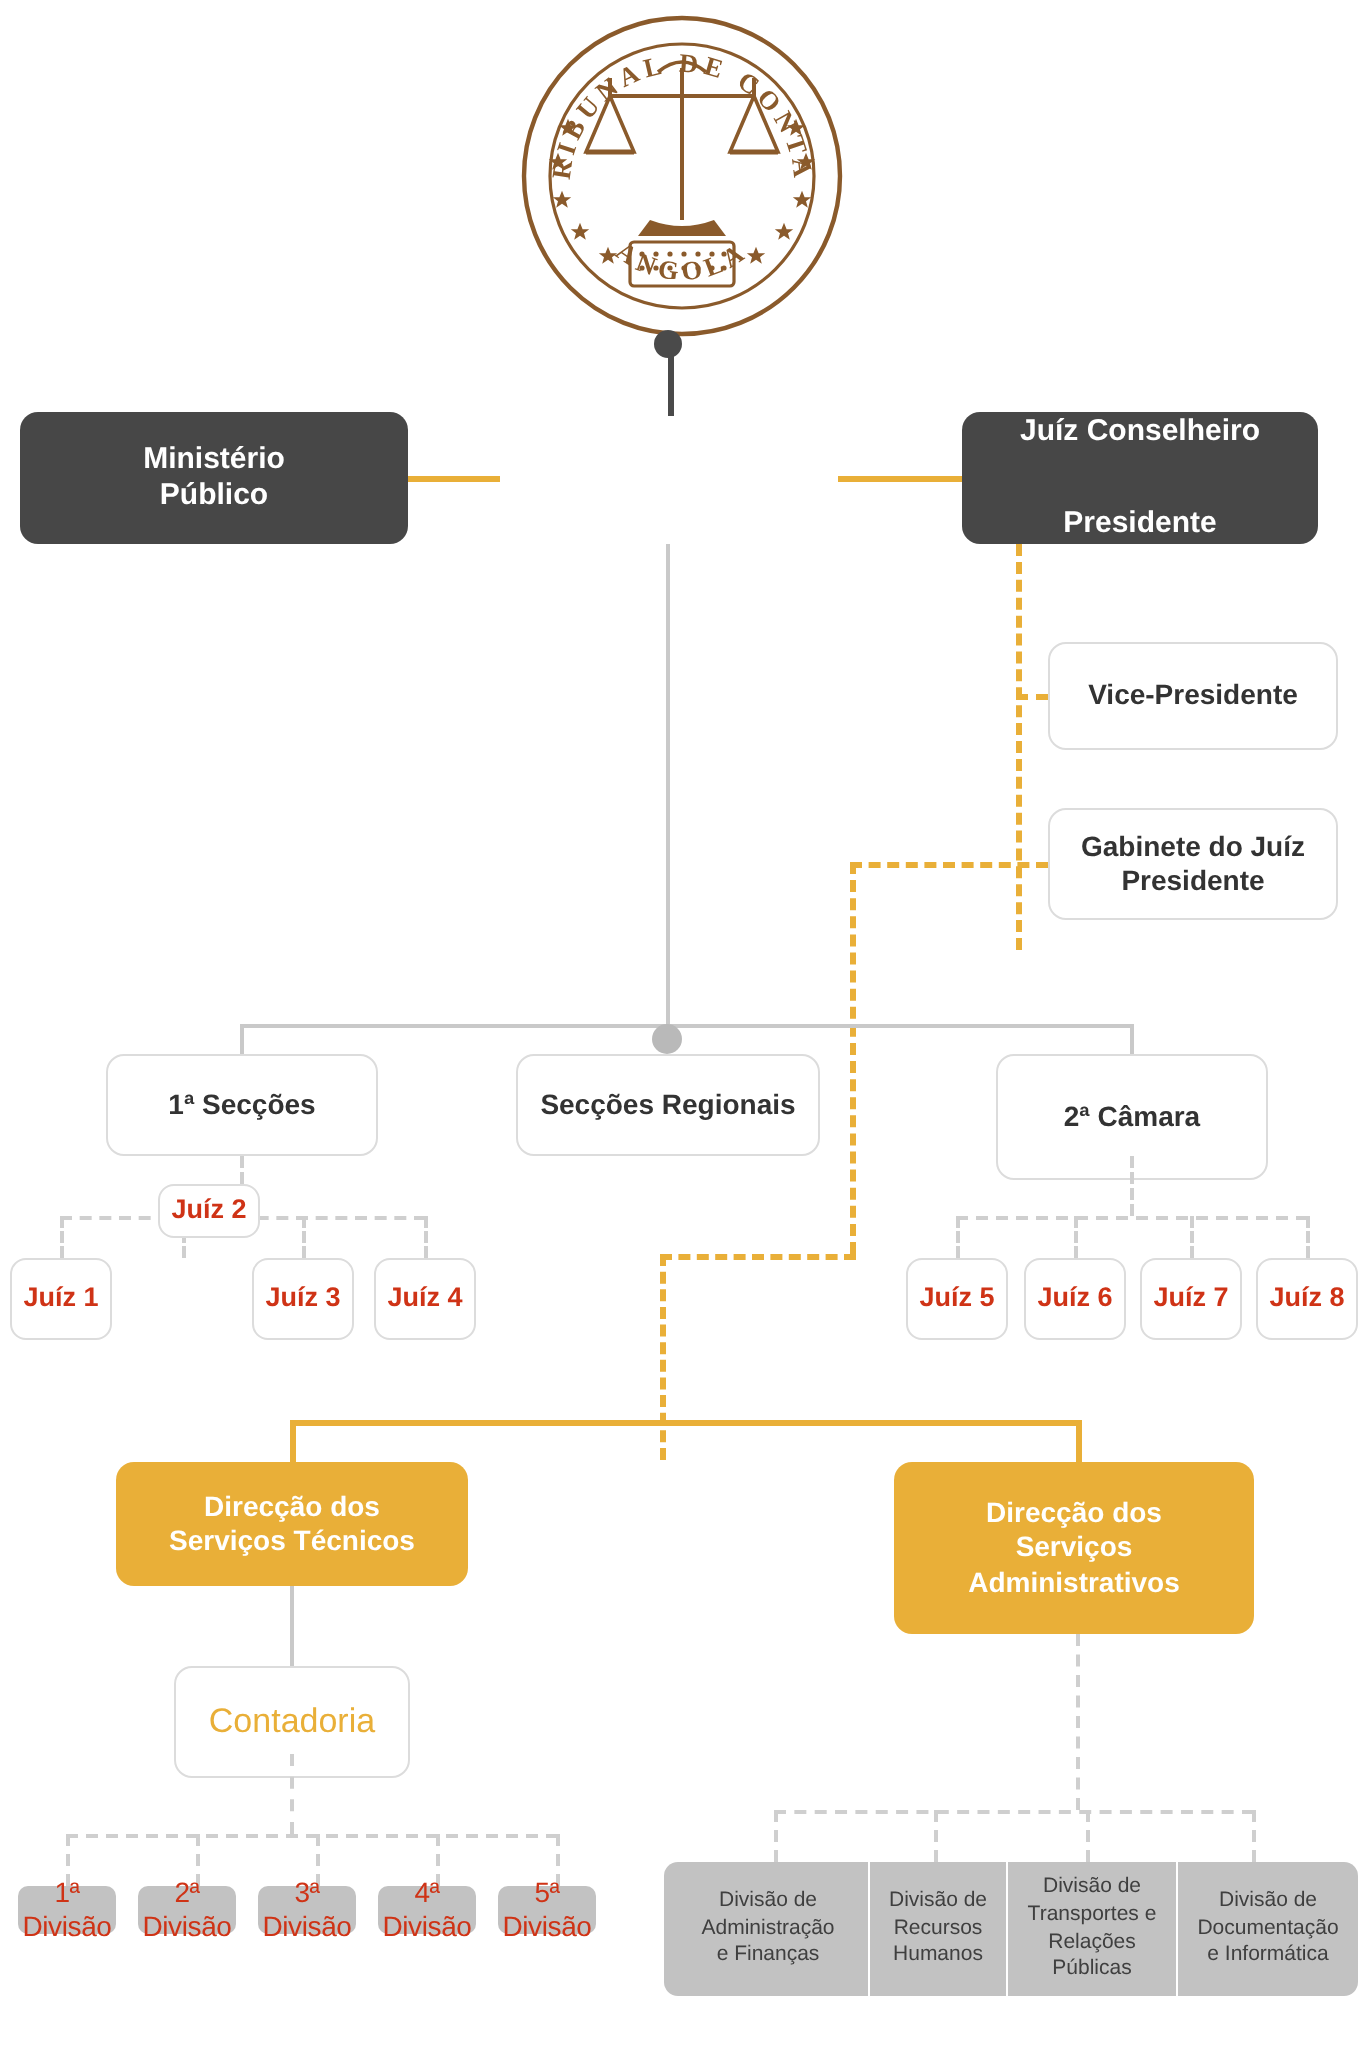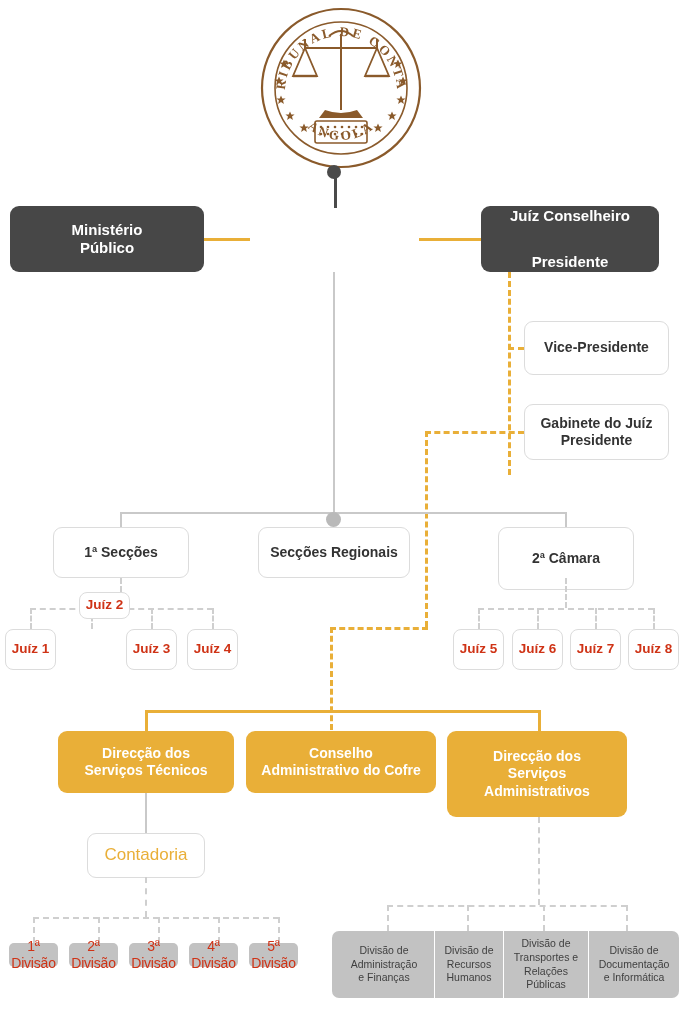--- a/index.html
+++ b/index.html
@@ -250,33 +250,29 @@
 
   <div class="ln h-solid-or" style="left:145px; top:710px; width:396px;"></div>
   <div class="ln v-solid-or" style="left:145px; top:710px; height:22px;"></div>
   <div class="ln v-solid-or" style="left:538px; top:710px; height:22px;"></div>
 
   <div class="box box-orange" style="left:58px; top:731px; width:176px; height:62px; flex-direction:column;">
     <span>Direcção dos</span>
     <span>Serviços Técnicos</span>
   </div>
 
-  <div class="box box-orange" style="left:246px; top:731px; width:190px; height:62px; flex-direction:column;">
-    <span>Conselho</span>
-    <span>Administrativo do Cofre</span>
-  </div>
 
   <div class="box box-orange" style="left:447px; top:731px; width:180px; height:86px; flex-direction:column;">
     <span>Direcção dos</span>
     <span>Serviços</span>
     <span>Administrativos</span>
   </div>
 
   <div class="ln v-solid-gray" style="left:145px; top:793px; height:40px;"></div>
-  <div class="box box-contadoria" style="left:87px; top:833px; width:118px; height:45px;">
+  <div class="box box-contadoria" style="left:87px; top:833px; width:118px; height:56px;">
     <span>Contadoria</span>
   </div>
   <div class="ln v-dash-gray" style="left:145px; top:877px; height:40px;"></div>
   <div class="ln h-dash-gray" style="left:33px; top:917px; width:246px;"></div>
   <div class="ln v-dash-gray" style="left:33px; top:917px; height:26px;"></div>
   <div class="ln v-dash-gray" style="left:98px; top:917px; height:26px;"></div>
   <div class="ln v-dash-gray" style="left:158px; top:917px; height:26px;"></div>
   <div class="ln v-dash-gray" style="left:218px; top:917px; height:26px;"></div>
   <div class="ln v-dash-gray" style="left:278px; top:917px; height:26px;"></div>
 

